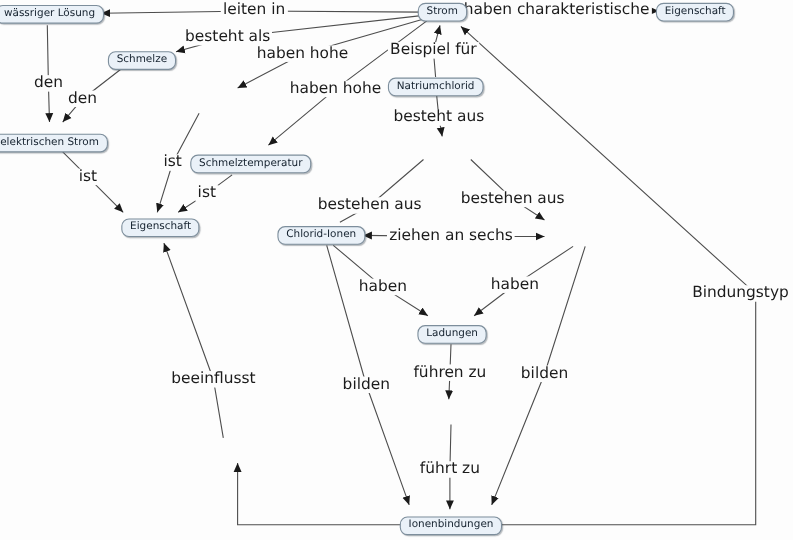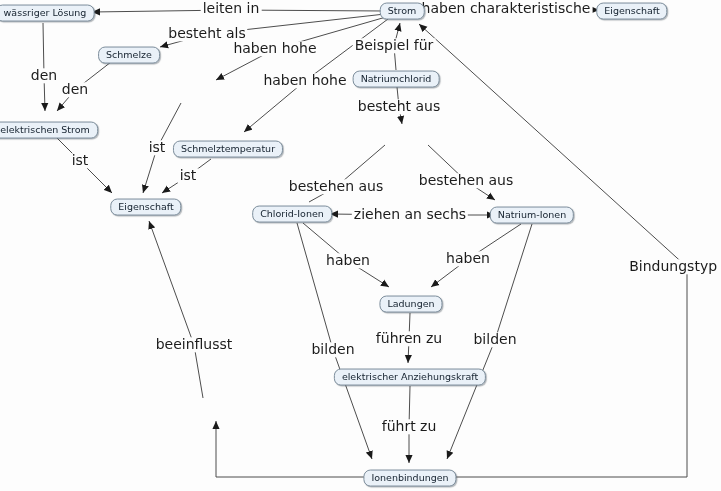--- a/index.html
+++ b/index.html
@@ -87,18 +87,16 @@
 
   <div class="node" style="left:402px;top:11px">Strom</div>
   <div class="node" style="left:45px;top:13px">wässriger Lösung</div>
   <div class="node" style="left:129px;top:55px">Schmelze</div>
   <div class="node" style="left:228px;top:149px">Schmelztemperatur</div>
   <div class="node" style="left:45px;top:130px">elektrischen Strom</div>
   <div class="node" style="left:146px;top:207px">Eigenschaft</div>
   <div class="node" style="left:632px;top:11px">Eigenschaft</div>
   <div class="node" style="left:396px;top:79px">Natriumchlorid</div>
   <div class="node" style="left:292px;top:214px">Chlorid-Ionen</div>
-  <div class="node" style="left:532px;top:215px">Natrium-Ionen</div>
   <div class="node" style="left:411px;top:304px">Ladungen</div>
-  <div class="node" style="left:410px;top:377px">elektrischer Anziehungskraft</div>
   <div class="node" style="left:410px;top:478px">Ionenbindungen</div>
 
 </div>
 
 </body></html>

